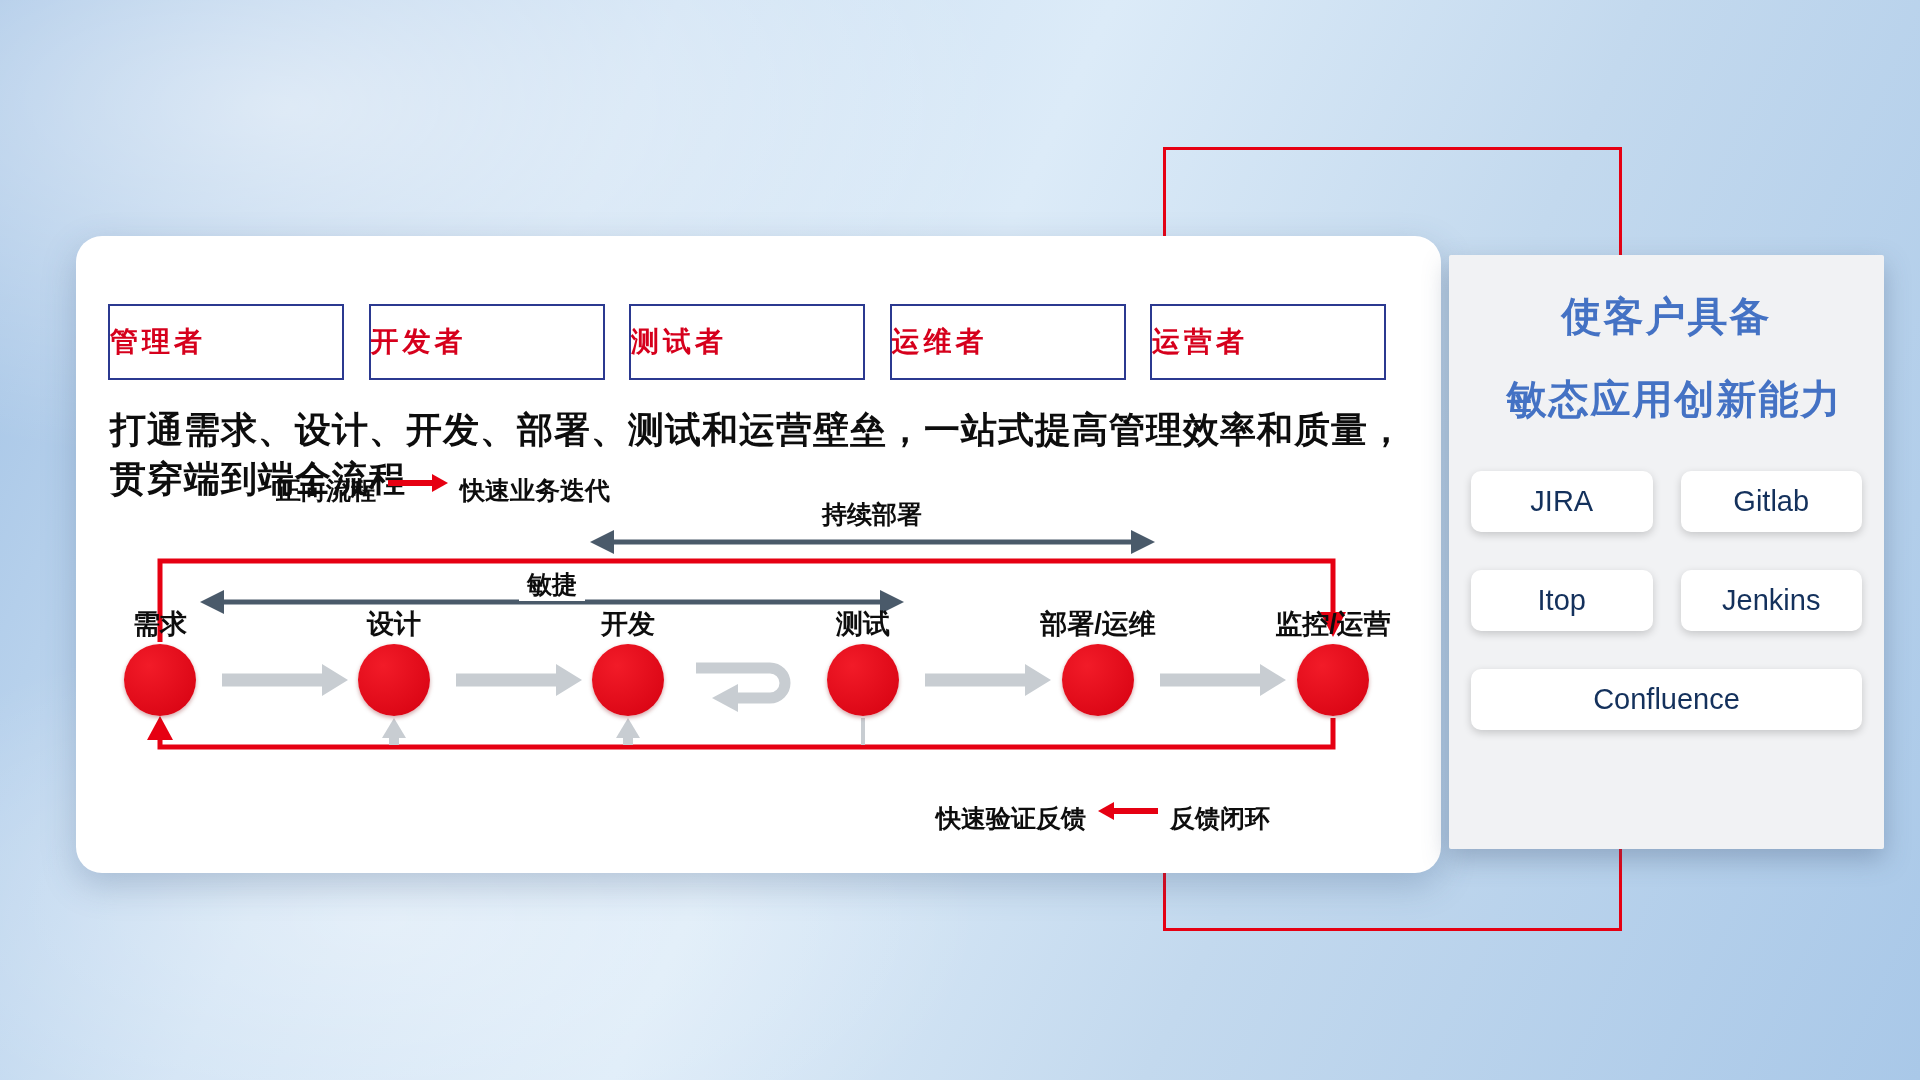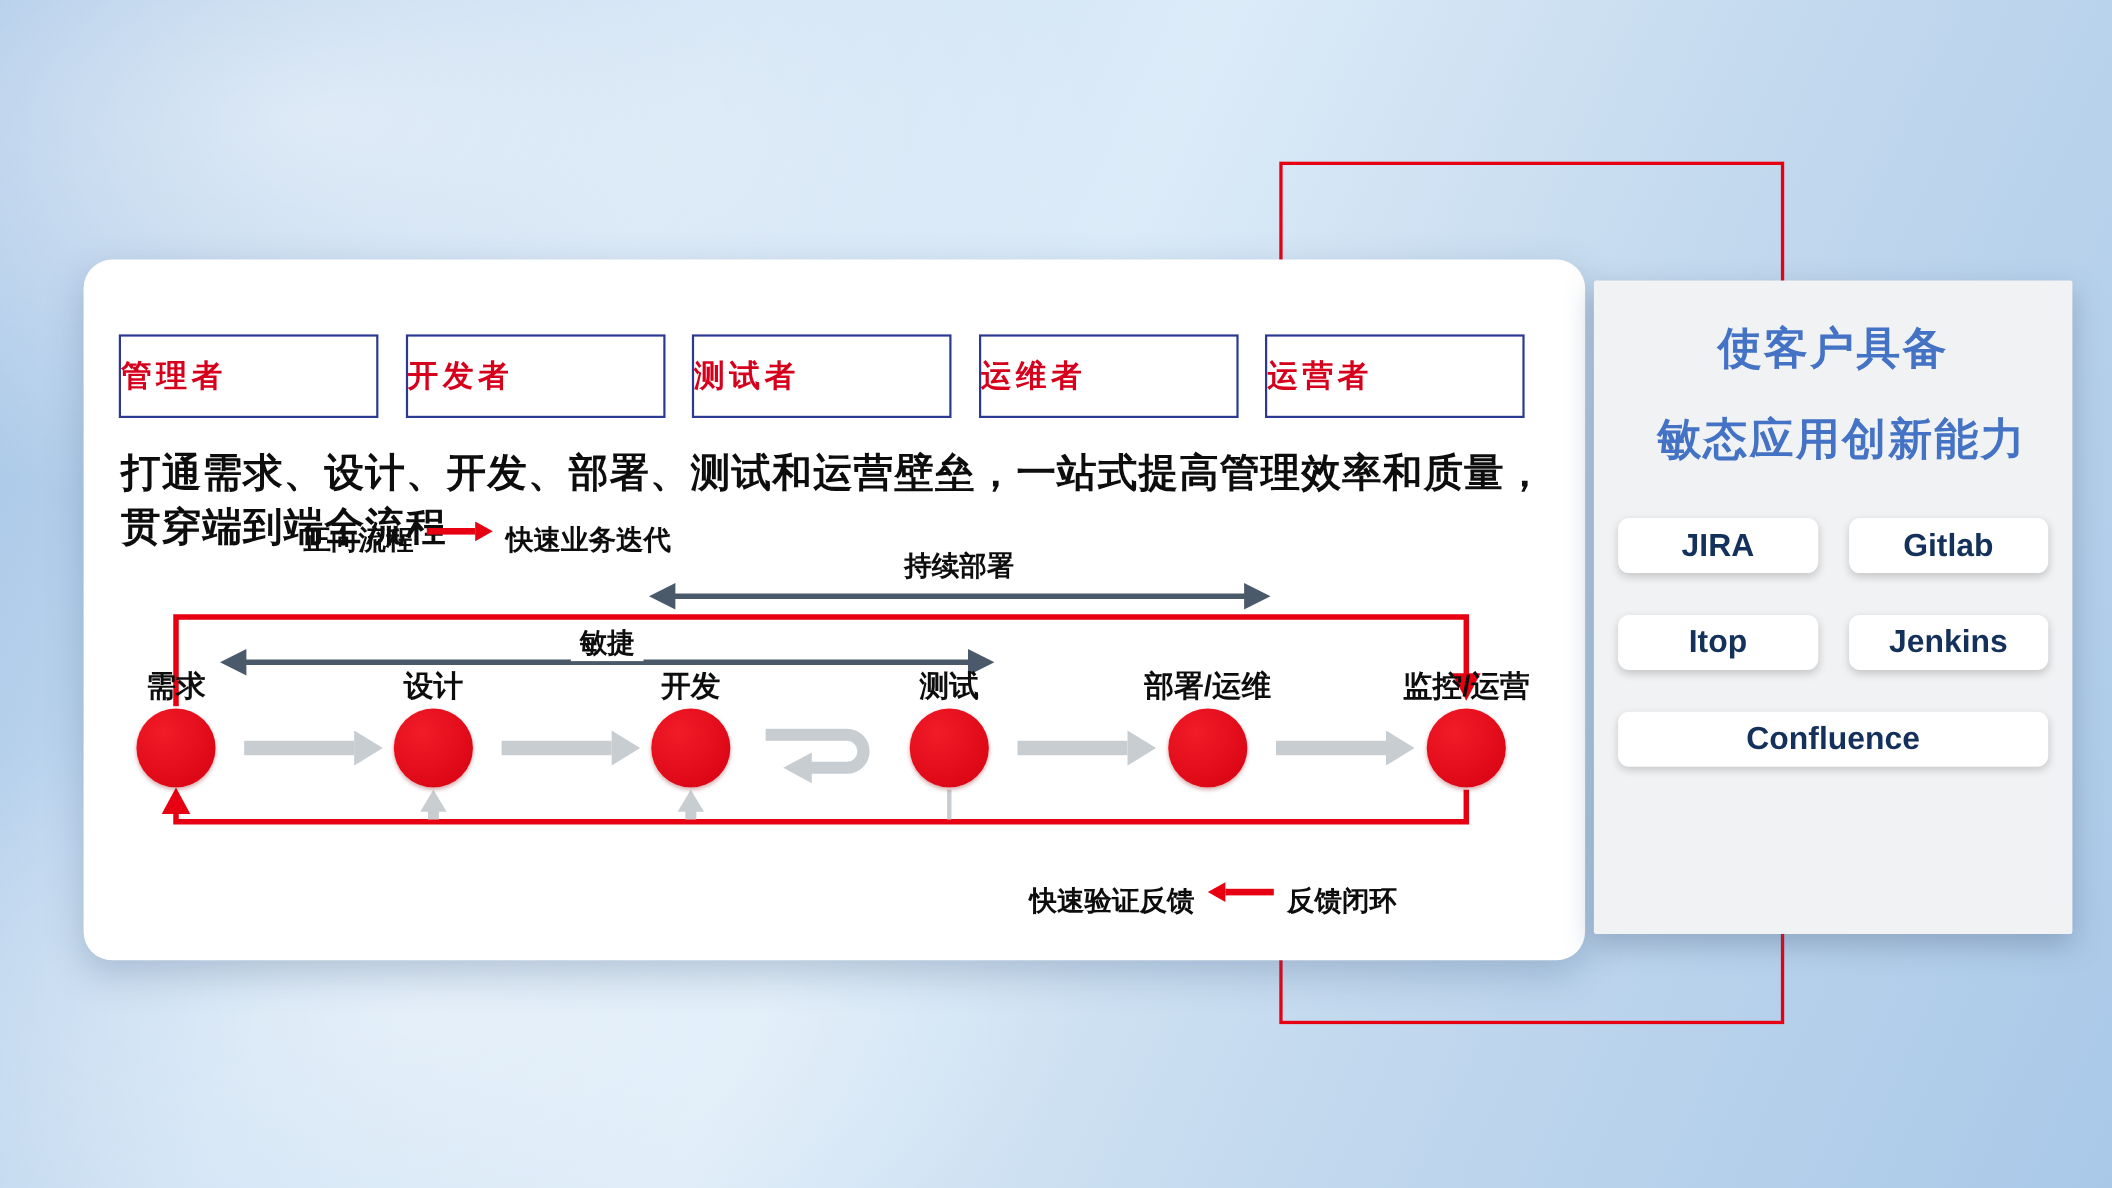--- a/index.html
+++ b/index.html
@@ -86,23 +86,23 @@
     box-shadow:0 10px 26px rgba(70,90,120,.35);
   }
   .panel-title { margin-top:34px; text-align:center; color:#4472c4;
     font-weight:bold; font-size:40px; letter-spacing:2px; }
   .panel-title .line2 { margin-top:28px;padding-left:16px; }
   .tools-grid {
     margin:44px 22px 0; display:grid; grid-template-columns:1fr 1fr;
     column-gap:28px; row-gap:38px;
   }
   .tool-btn {
-    height:50px; background:#ffffff; border-radius:10px;
+    height:61px; background:#ffffff; border-radius:10px;
     display:flex; align-items:center; justify-content:center;
-    font-size:29px; font-weight:bold; color:#14315c;
+    font-size:29px; font-weight:normal; color:#14315c;
     box-shadow:0 3px 8px rgba(0,0,0,.18);
   }
   .tool-wide { grid-column:1 / span 2; }
 </style>
 </head>
 <body>
 
 <div class="stage">
 
   <div class="red-frame"></div>

